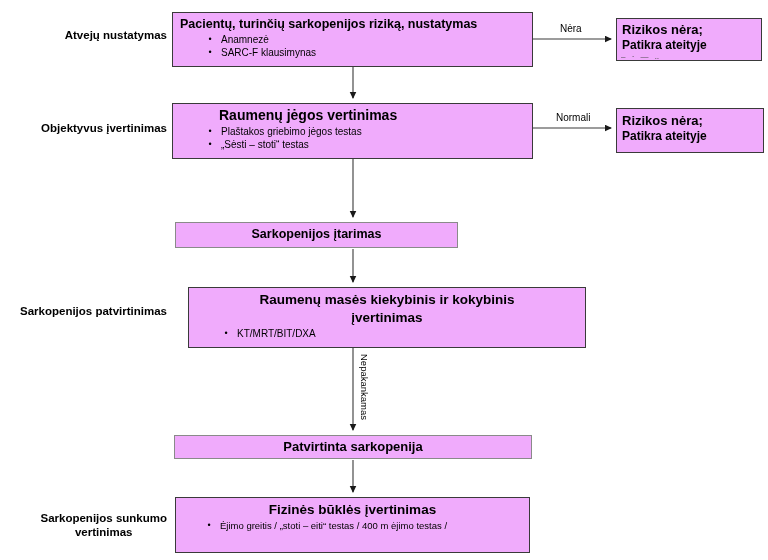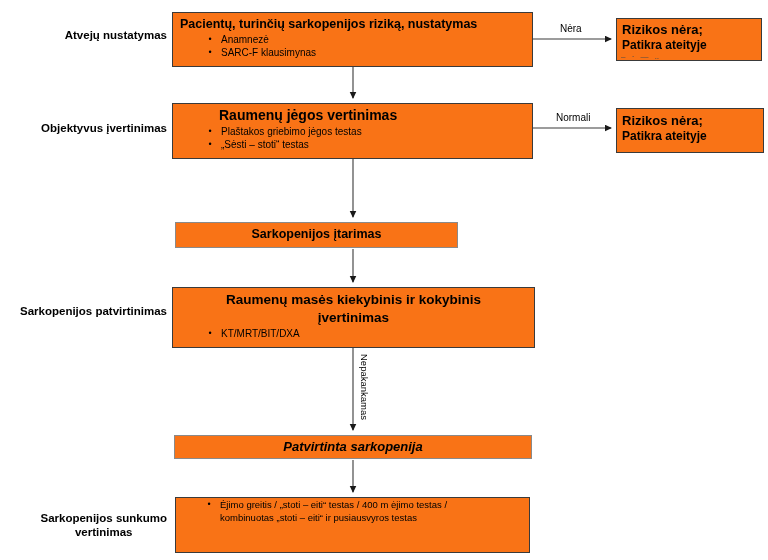--- a/index.html
+++ b/index.html
@@ -6,21 +6,21 @@
   .canvas{
     position:relative;
     width:768px;height:560px;
     background:#ffffff;
     font-family:"Liberation Sans", sans-serif;
     color:#000000;
     overflow:hidden;
   }
   .box{
     position:absolute;
-    background:#f97316;
+    background:#f0abfc;
     border:1.5px solid #3a3a3a;
     box-sizing:border-box;
   }
   .box.gray{border:1px solid #8a8a8a;}
   .box-title{
     font-weight:bold;
     line-height:18px;
   }
   .left-pad{padding:2px 4px 0 7px;}
   .centered{text-align:center;}
@@ -142,38 +142,38 @@
     <div class="risk-line1" style="padding:3px 0 0 5px;">Rizikos nėra;</div>
     <div class="risk-line2" style="padding-left:5px;">Patikra ateityje</div>
   </div>
 
   <div class="arrow-label" style="left:556px;top:112px;">Normali</div>
 
   <div class="box gray centered" style="left:175px;top:222px;width:283px;height:26px;">
     <div class="box-title" style="font-size:12.5px;line-height:23px;">Sarkopenijos įtarimas</div>
   </div>
 
-  <div class="box" style="left:172px;top:287px;width:363px;height:61px;">
+  <div class="box" style="left:188px;top:287px;width:398px;height:61px;">
     <div class="box-title centered" style="font-size:13.5px;line-height:18px;padding-top:3px;">Raumenų masės kiekybinis ir kokybinis</div>
     <div class="box-title centered" style="font-size:13.5px;line-height:18px;">įvertinimas</div>
     <div class="bullet-row" style="margin-left:26px;">
       <span class="dot">•</span>
       <span class="bullet-text">KT/MRT/BIT/DXA</span>
     </div>
   </div>
 
   <div class="vertical-label" style="left:359px;top:354px;height:84px;">Nepakankamas</div>
 
   <div class="box gray centered" style="left:174px;top:435px;width:358px;height:24px;">
-    <div class="box-title" style="font-size:13px;line-height:21px;font-style:italic;">Patvirtinta sarkopenija</div>
+    <div class="box-title" style="font-size:13px;line-height:21px;">Patvirtinta sarkopenija</div>
   </div>
 
   <div class="box" style="left:175px;top:497px;width:355px;height:56px;">
+    <div class="box-title centered" style="font-size:13.5px;line-height:19px;padding-top:2px;">Fizinės būklės įvertinimas</div>
     <div class="bullet-row" style="margin-left:22px;font-size:9.5px;">
       <span class="dot">•</span>
       <span class="bullet-text">
         <div>Ėjimo greitis / „stoti – eiti“ testas / 400 m ėjimo testas /</div>
-        <div>kombinuotas „stoti – eiti“ ir pusiausvyros testas</div>
       </span>
     </div>
   </div>
 
 </div>
 
 </body></html>

